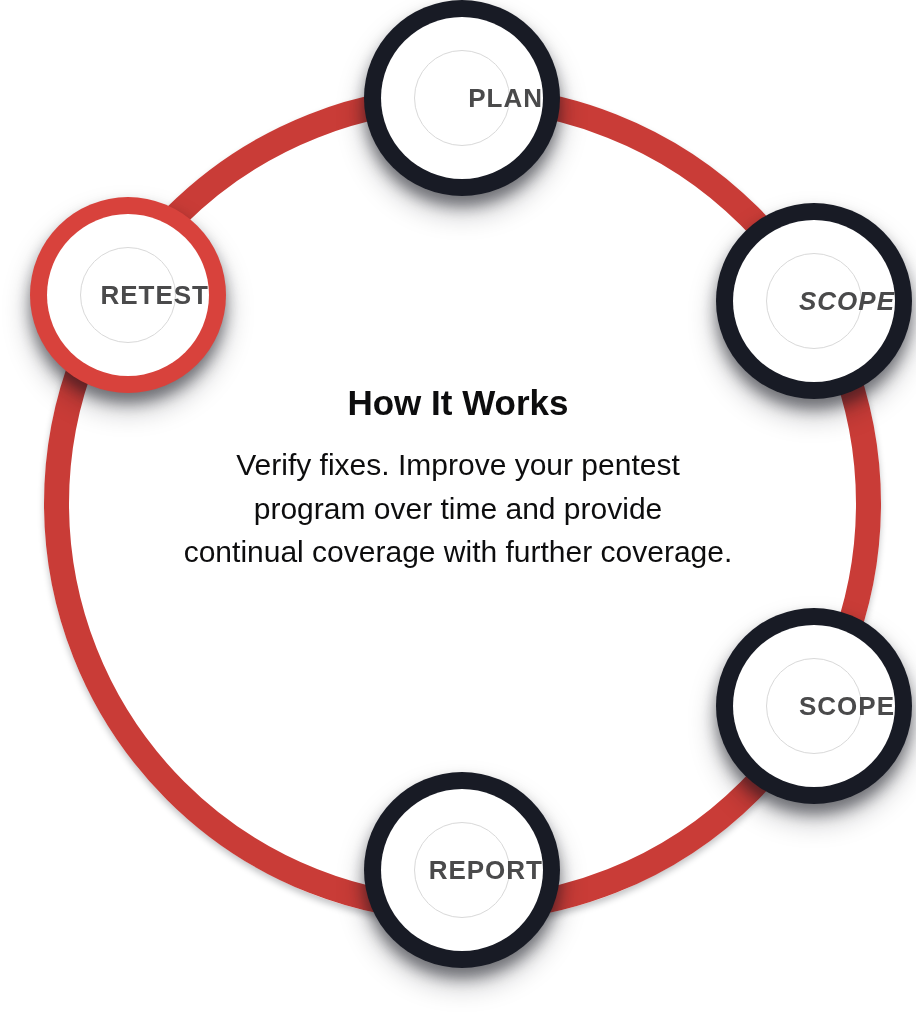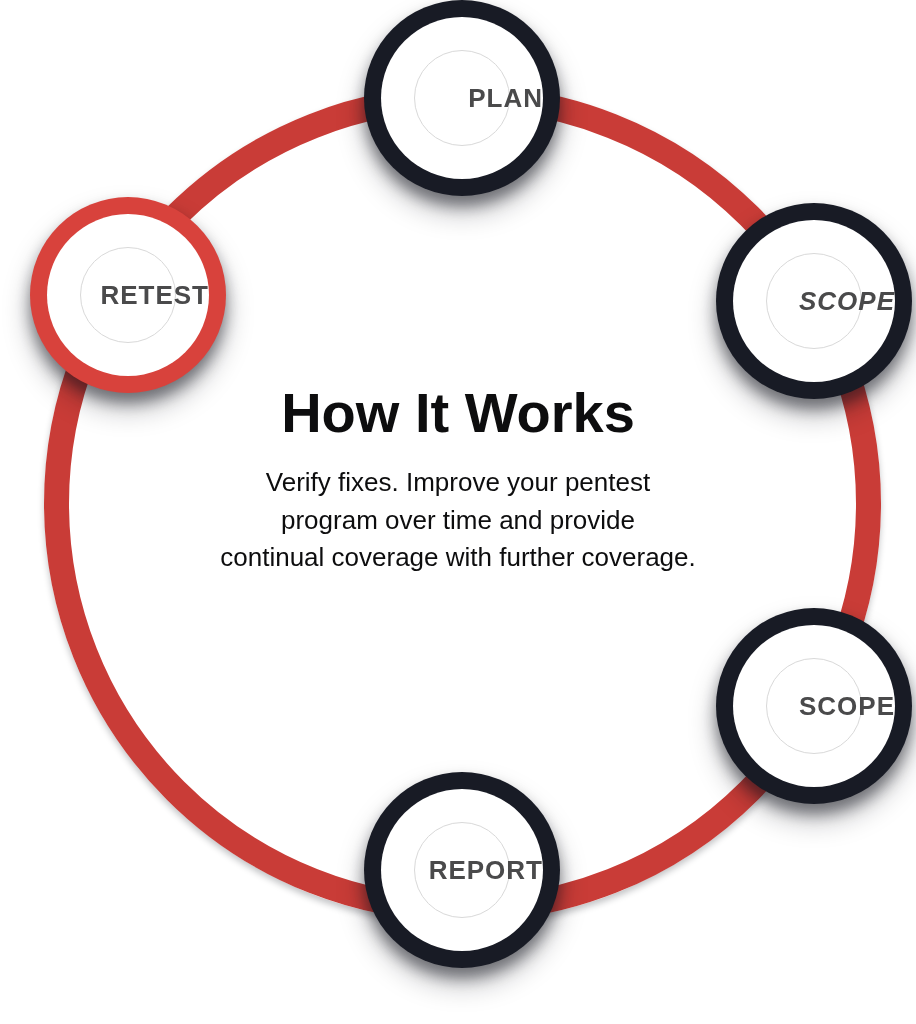--- a/index.html
+++ b/index.html
@@ -85,30 +85,30 @@
   
   .center-copy {
     position: absolute;
     left: 0;
     top: 385px;
     width: 100%;
     text-align: center;
     z-index: 3;
   }
   .center-title {
-    font-size: 56px;
+    font-size: 35px;
     line-height: 1.0;
     font-weight: 800;
     color: var(--text-black);
     letter-spacing: 0;
     text-align: center;
   }
   .center-subtitle {
     margin-top: 23px;
-    font-size: 26px;
+    font-size: 30px;
     line-height: 1.45;
     font-weight: 400;
     color: var(--text-black);
   }
 </style>
 </head>
 <body>
 
 <div class="stage">
 

